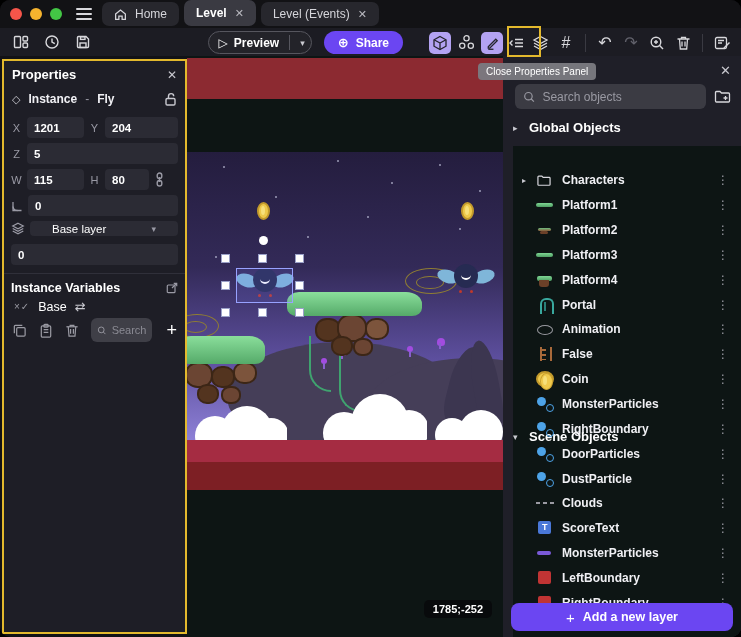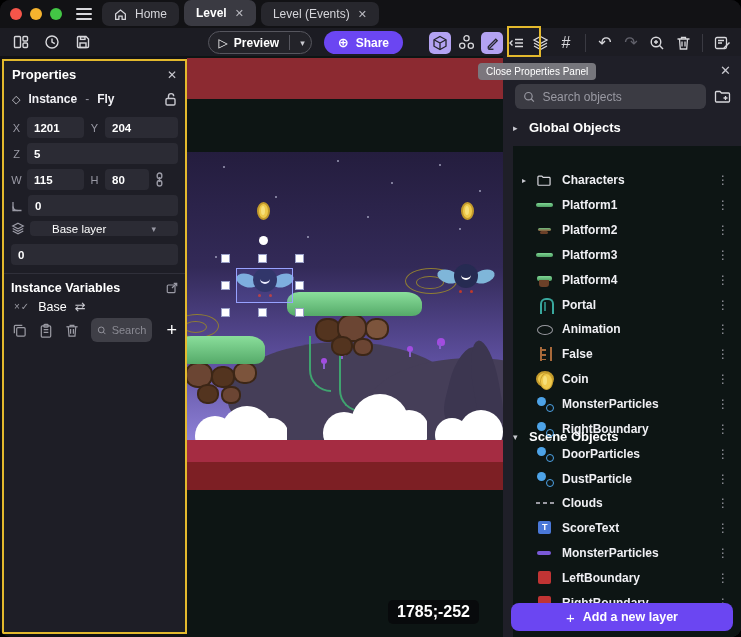--- a/index.html
+++ b/index.html
@@ -95,21 +95,21 @@
   .fly .dotA,.fly .dotB { position:absolute; top:28px; width:3px; height:3px; background:#c0392b; border-radius:50%; }
   .fly .dotA { left:22px; } .fly .dotB { left:33px; }
 
   .wire { position:absolute; border:1.5px solid #8f7d33; border-radius:50%; }
   .wire .in { position:absolute; left:20%; top:28%; width:55%; height:55%; border:1.5px solid #8f7d33; border-radius:50%; }
 
   .selrect { position:absolute; left:49px; top:212px; width:57px; height:35px; border:1px solid #98a2ff; background:rgba(120,130,255,.14); }
   .handle { position:absolute; width:9px; height:9px; background:#fff; border:1px solid #9aa0c8; }
   .rotdot { position:absolute; left:72px; top:180px; width:9px; height:9px; border-radius:50%; background:#fff; }
 
-  .coord-badge { position:absolute; right:24px; top:544px; background:rgba(8,8,10,.85); color:#fff; font-size:16px; font-weight:700; border-radius:5px; padding:3px 9px; }
+  .coord-badge { position:absolute; right:11px; top:544px; background:rgba(8,8,10,.85); color:#fff; font-size:11px; font-weight:700; border-radius:5px; padding:3px 9px; }
 
   
   .right-panel { position:absolute; left:503px; top:56px; width:238px; height:581px; background:#1f1f28; }
   .rp-close { position:absolute; right:10px; top:7px; color:#c9c9d0; font-size:13px; cursor:pointer;}
   .rp-search-row { position:absolute; left:12px; top:28px; right:10px; display:flex; align-items:center; gap:8px; }
   .rp-search { flex:1; height:25px; background:#3b3b43; border-radius:6px; display:flex; align-items:center; gap:7px; padding:0 8px; }
   .rp-search input { background:transparent; border:none; outline:none; color:#e8e8ec; font-size:12px; width:100%; font-family:inherit;}
   .rp-search input::placeholder { color:#9a9aa3; }
   .grp { position:absolute; left:10px; right:10px; display:flex; align-items:center; gap:8px; font-size:13px; font-weight:700; color:#fff; cursor:pointer; }
   .grp .car { font-size:9px; color:#c9c9d0; width:8px; }

